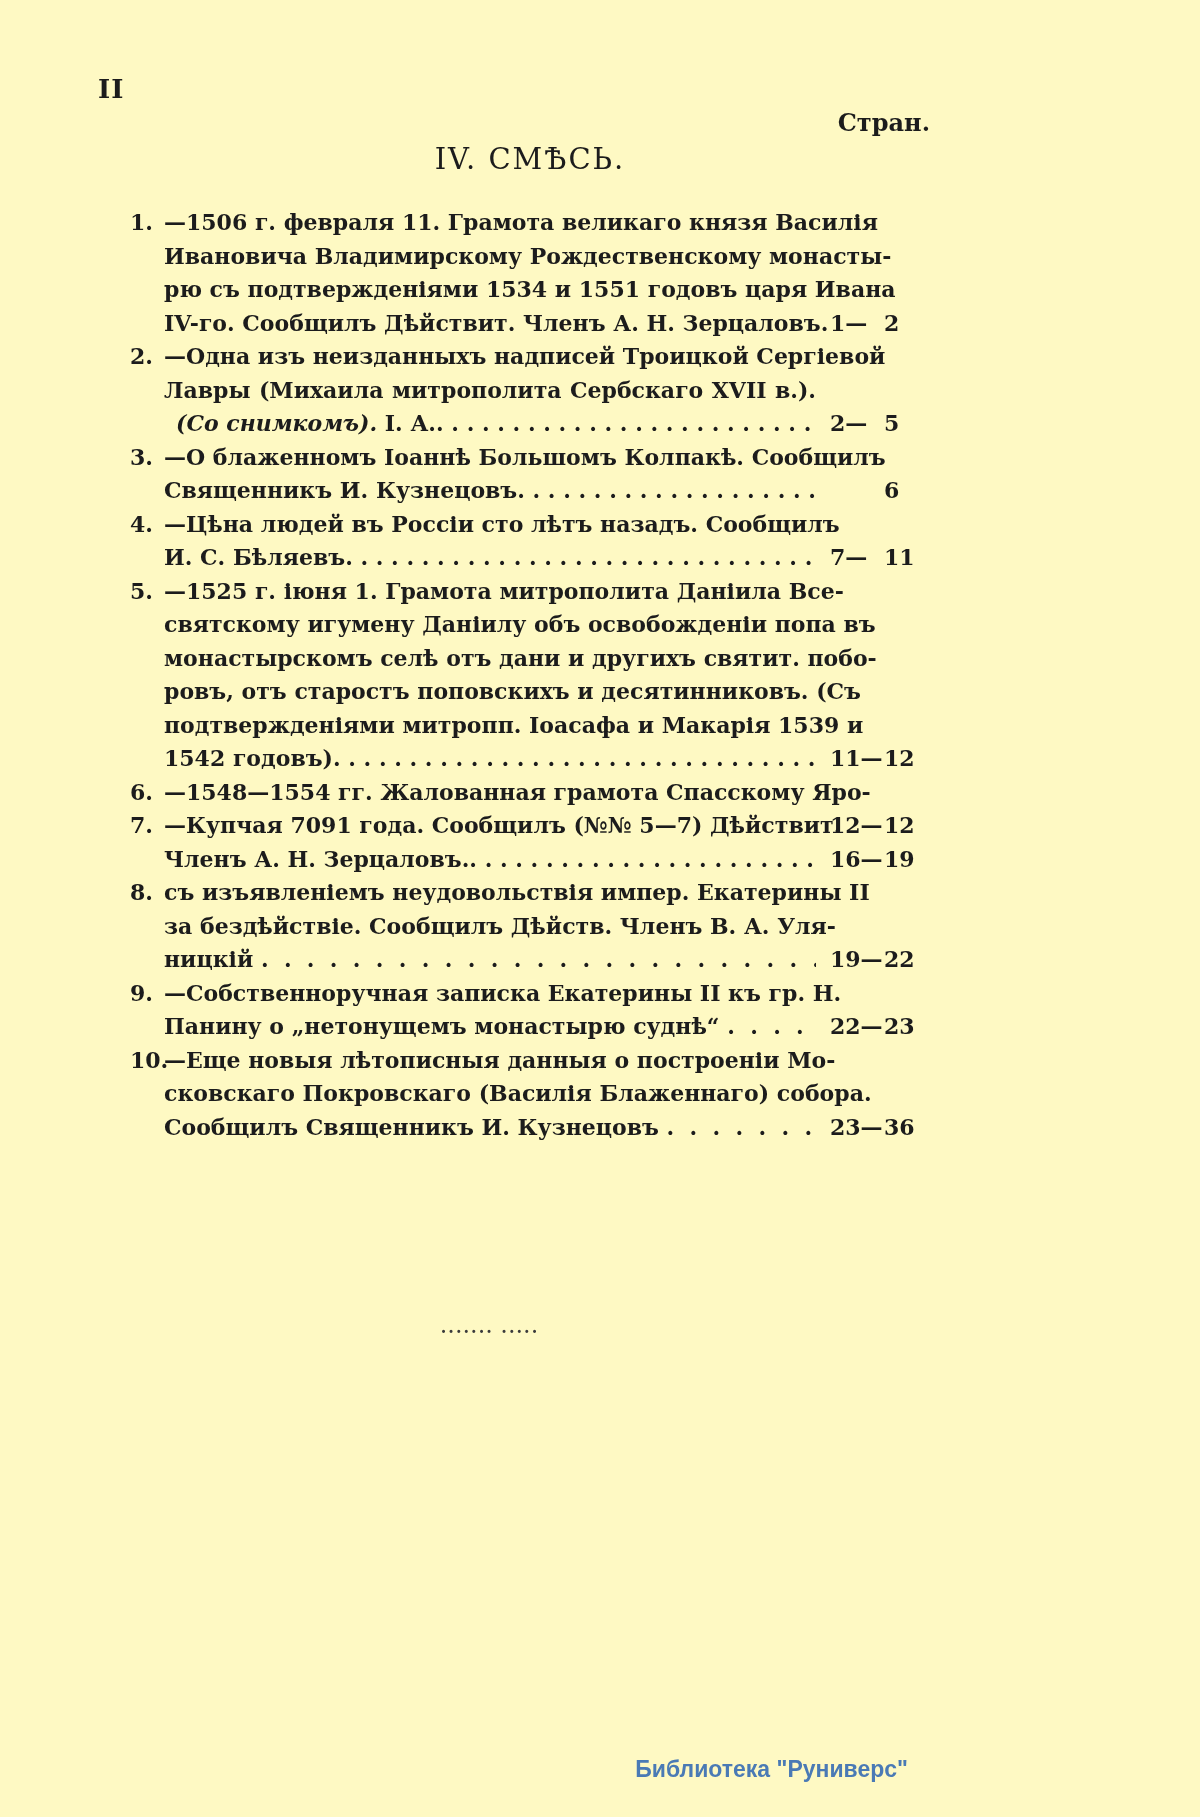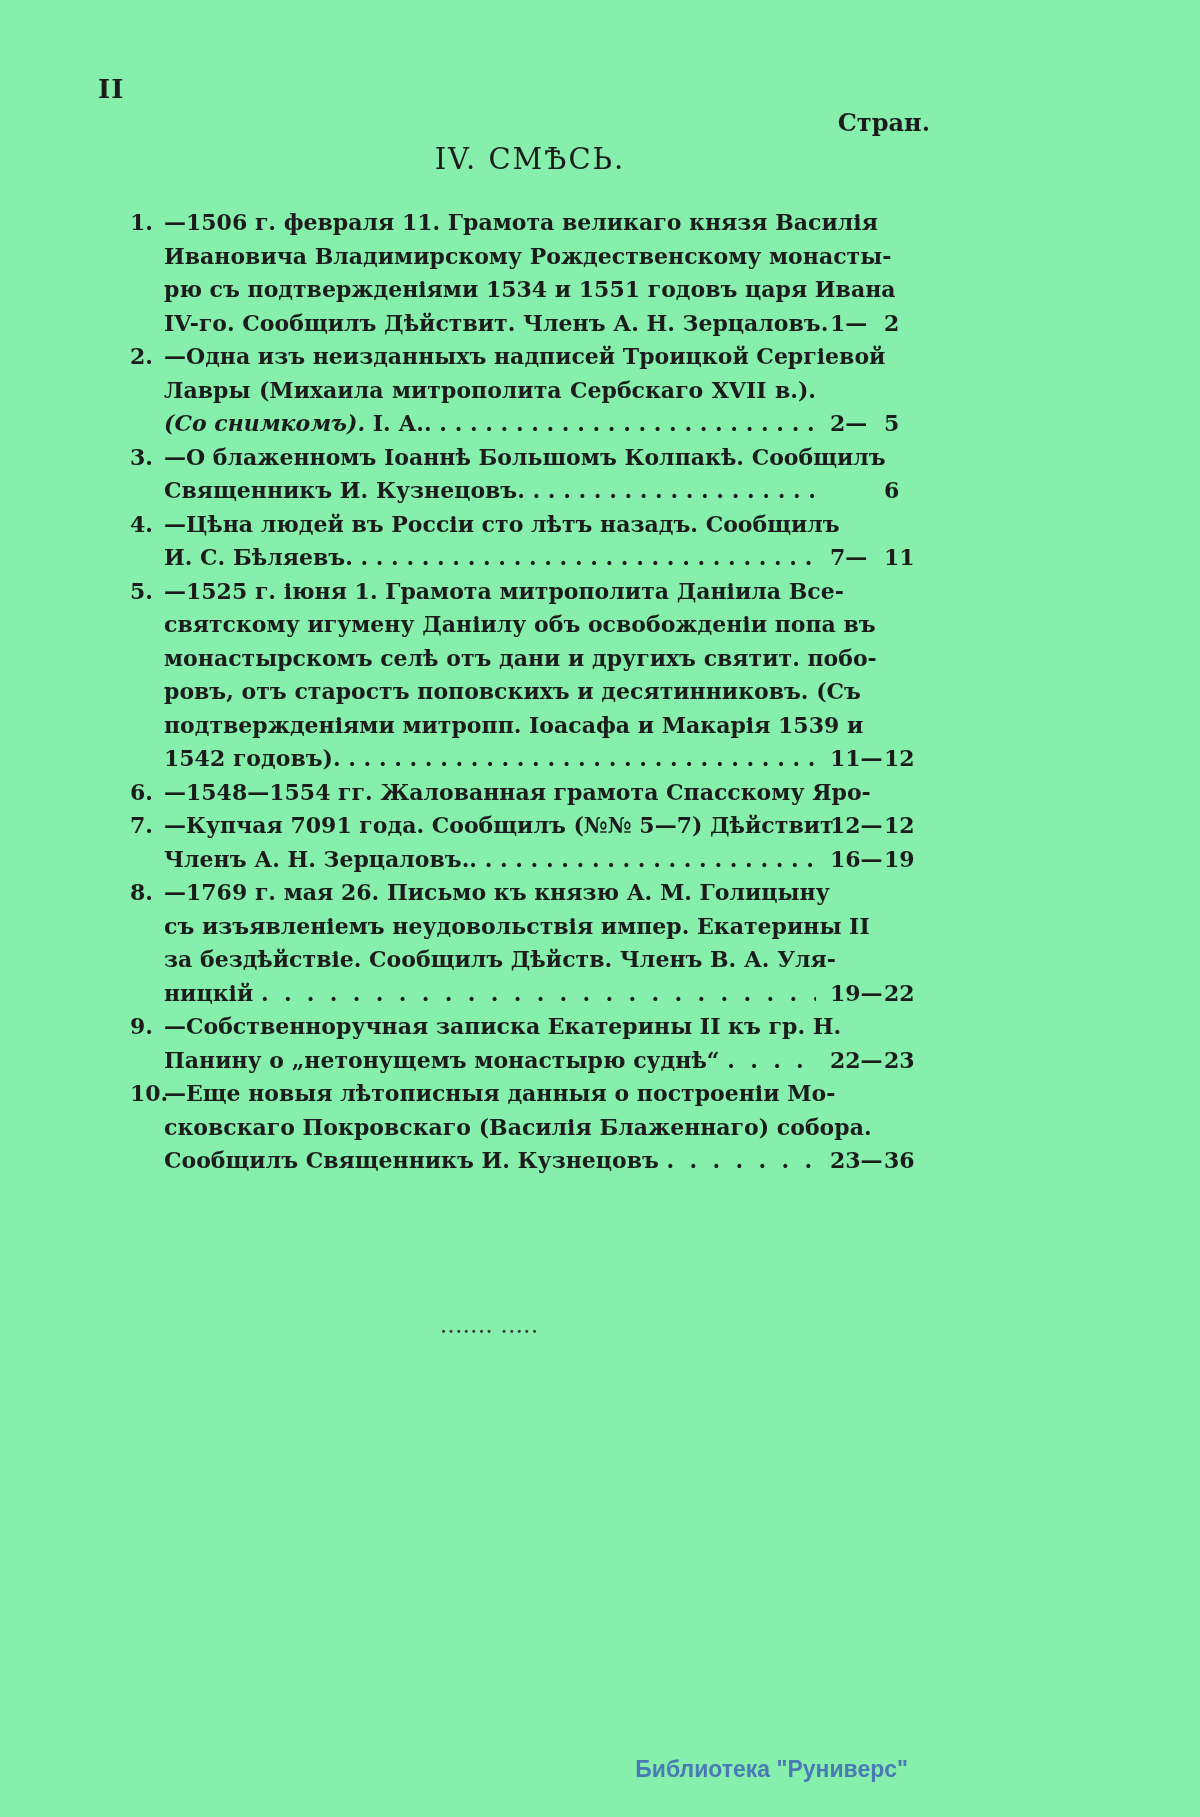--- a/index.html
+++ b/index.html
@@ -2,21 +2,21 @@
 <html><head>
 <meta charset="utf-8">
 <style>
   * { margin: 0; padding: 0; box-sizing: border-box; }
   html, body { width: 1200px; height: 1817px; }
   body { background: #e9e9e7; }
   .page {
     position: relative;
     width: 1200px;
     height: 1817px;
-    background: #86efac;
+    background: #fef9c3;
     overflow: hidden;
     font-family: "DejaVu Serif", "Liberation Serif", serif;
     color: #1c1c1c;
   }
   .folio {
     position: absolute;
     left: 98px;
     top: 74px;
     font-size: 26px;
     font-weight: bold;
@@ -88,21 +88,21 @@
   .pages {
     position: absolute;
     left: 700px;
     top: 0;
     width: 100px;
     display: flex;
     white-space: pre;
   }
   .pages .pa { flex: 1; text-align: right; }
   .pages .pb { width: 46px; text-align: right; }
-  .italic { font-style: italic; }
+  .italic { font-style: italic; margin-left: 12px; }
   .separator {
     position: absolute;
     top: 1318px;
     left: 0;
     width: 980px;
     text-align: center;
     font-size: 16px;
     font-weight: bold;
     letter-spacing: 2px;
     color: #3a3a3a;
@@ -177,21 +177,21 @@
         </div>
         <div class="entry">
           <div class="line fill"><span class="num">7.</span><span class="text">—Купчая 7091 года. Сообщилъ (№№ 5—7) Дѣйствит.</span></div>
           <div class="line has-leader">
             <span class="text">Членъ А. Н. Зерцаловъ.</span>
             <span class="leader">. . . . . . . . . . . . . . . . . . . . . . . . . . . . . . . . . . . . . . . . . . . . . . . . . . . . . . . . . . . . . . . . . . . . . . . . . . . . . . . . . . . . . . . . . . . . . . . . . . . . . . . . . . . . . . . . . . . . . . . . </span>
             <span class="pages"><span class="pa">16—</span><span class="pb">19</span></span>
           </div>
         </div>
         <div class="entry">
-          <div class="line fill"><span class="num">8.</span><span class="text">—1769 г. мая 26. Письмо къ князю А. М. Голицыну</span></div>
+          <div class="line fill"><span class="num">8.</span></div>
           <div class="line fill"><span class="text">съ изъявленіемъ неудовольствія импер. Екатерины II</span></div>
           <div class="line fill"><span class="text">за бездѣйствіе. Сообщилъ Дѣйств. Членъ В. А. Уля-</span></div>
           <div class="line has-leader">
             <span class="text">ницкій</span>
             <span class="leader"> .  .  .  .  .  .  .  .  .  .  .  .  .  .  .  .  .  .  .  .  .  .  .  .  .  .  .  .  .  .  .  .  .  .  .  .  .  .  .  .  .  .  .  .  .  .  .  .  .  .  .  .  .  .  .  .  .  .  .  . </span>
             <span class="pages"><span class="pa">19—</span><span class="pb">22</span></span>
           </div>
         </div>
         <div class="entry">
           <div class="line fill"><span class="num">9.</span><span class="text">—Собственноручная записка Екатерины II къ гр. Н.</span></div>

